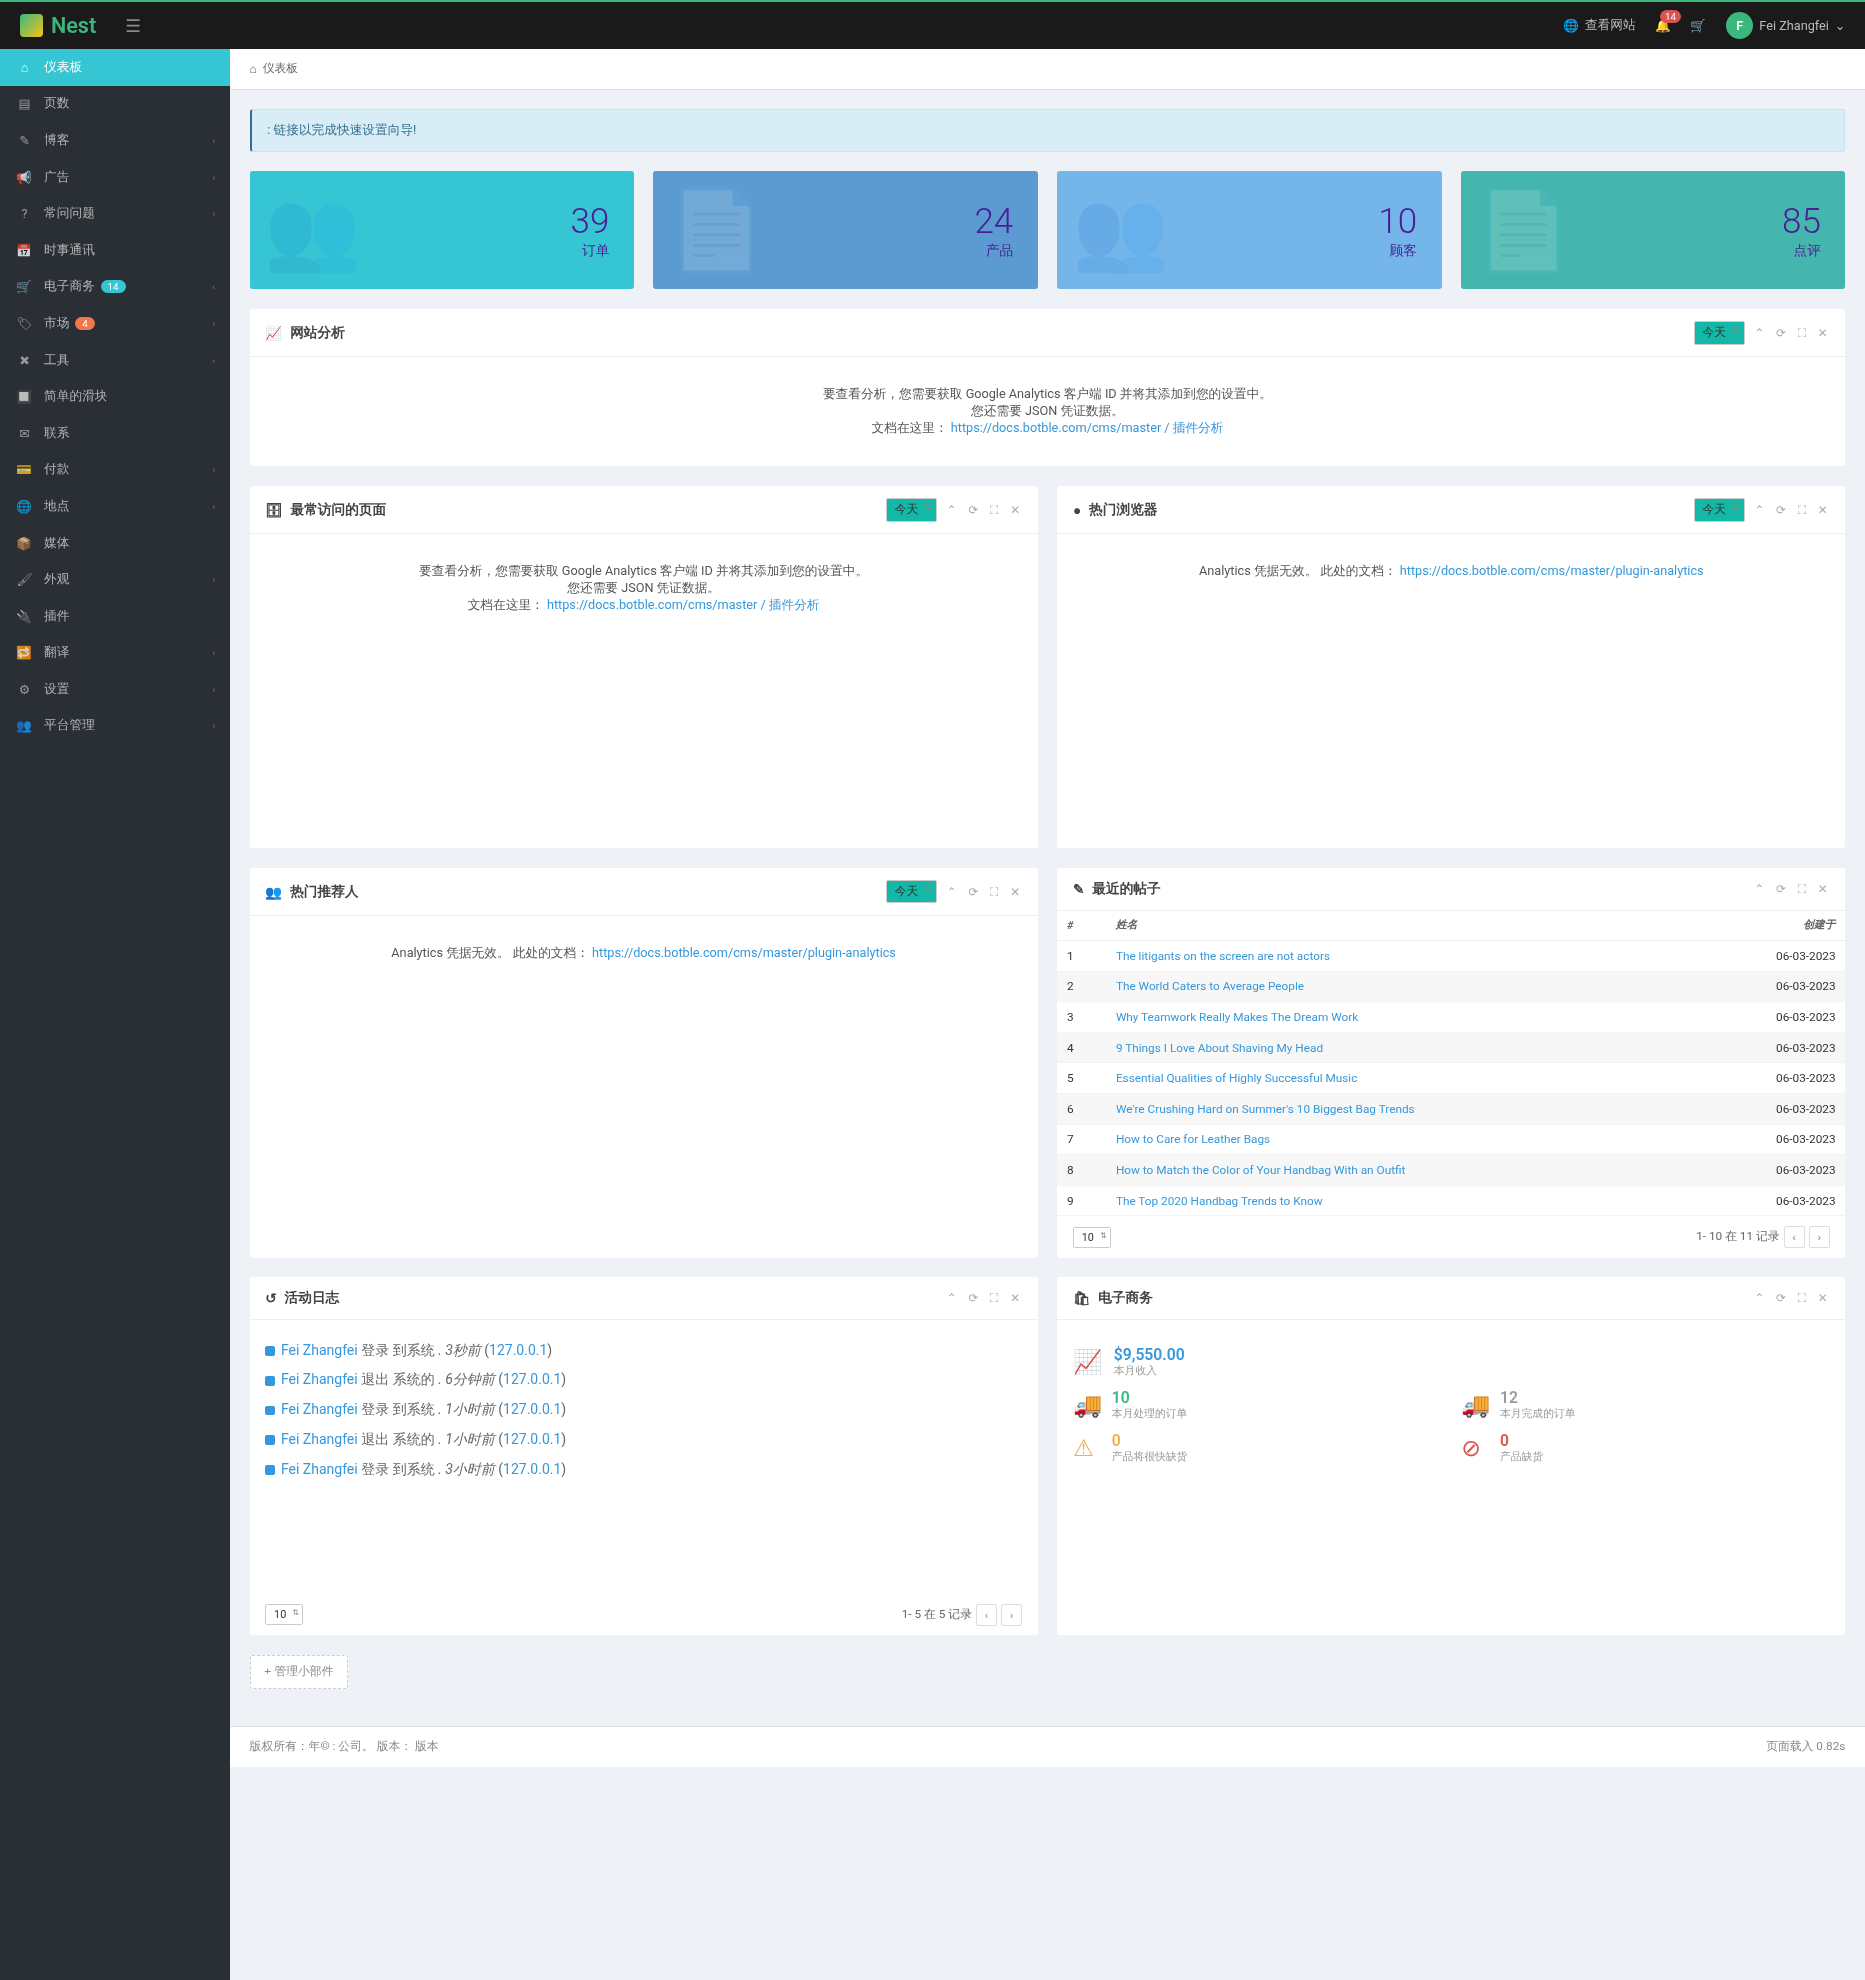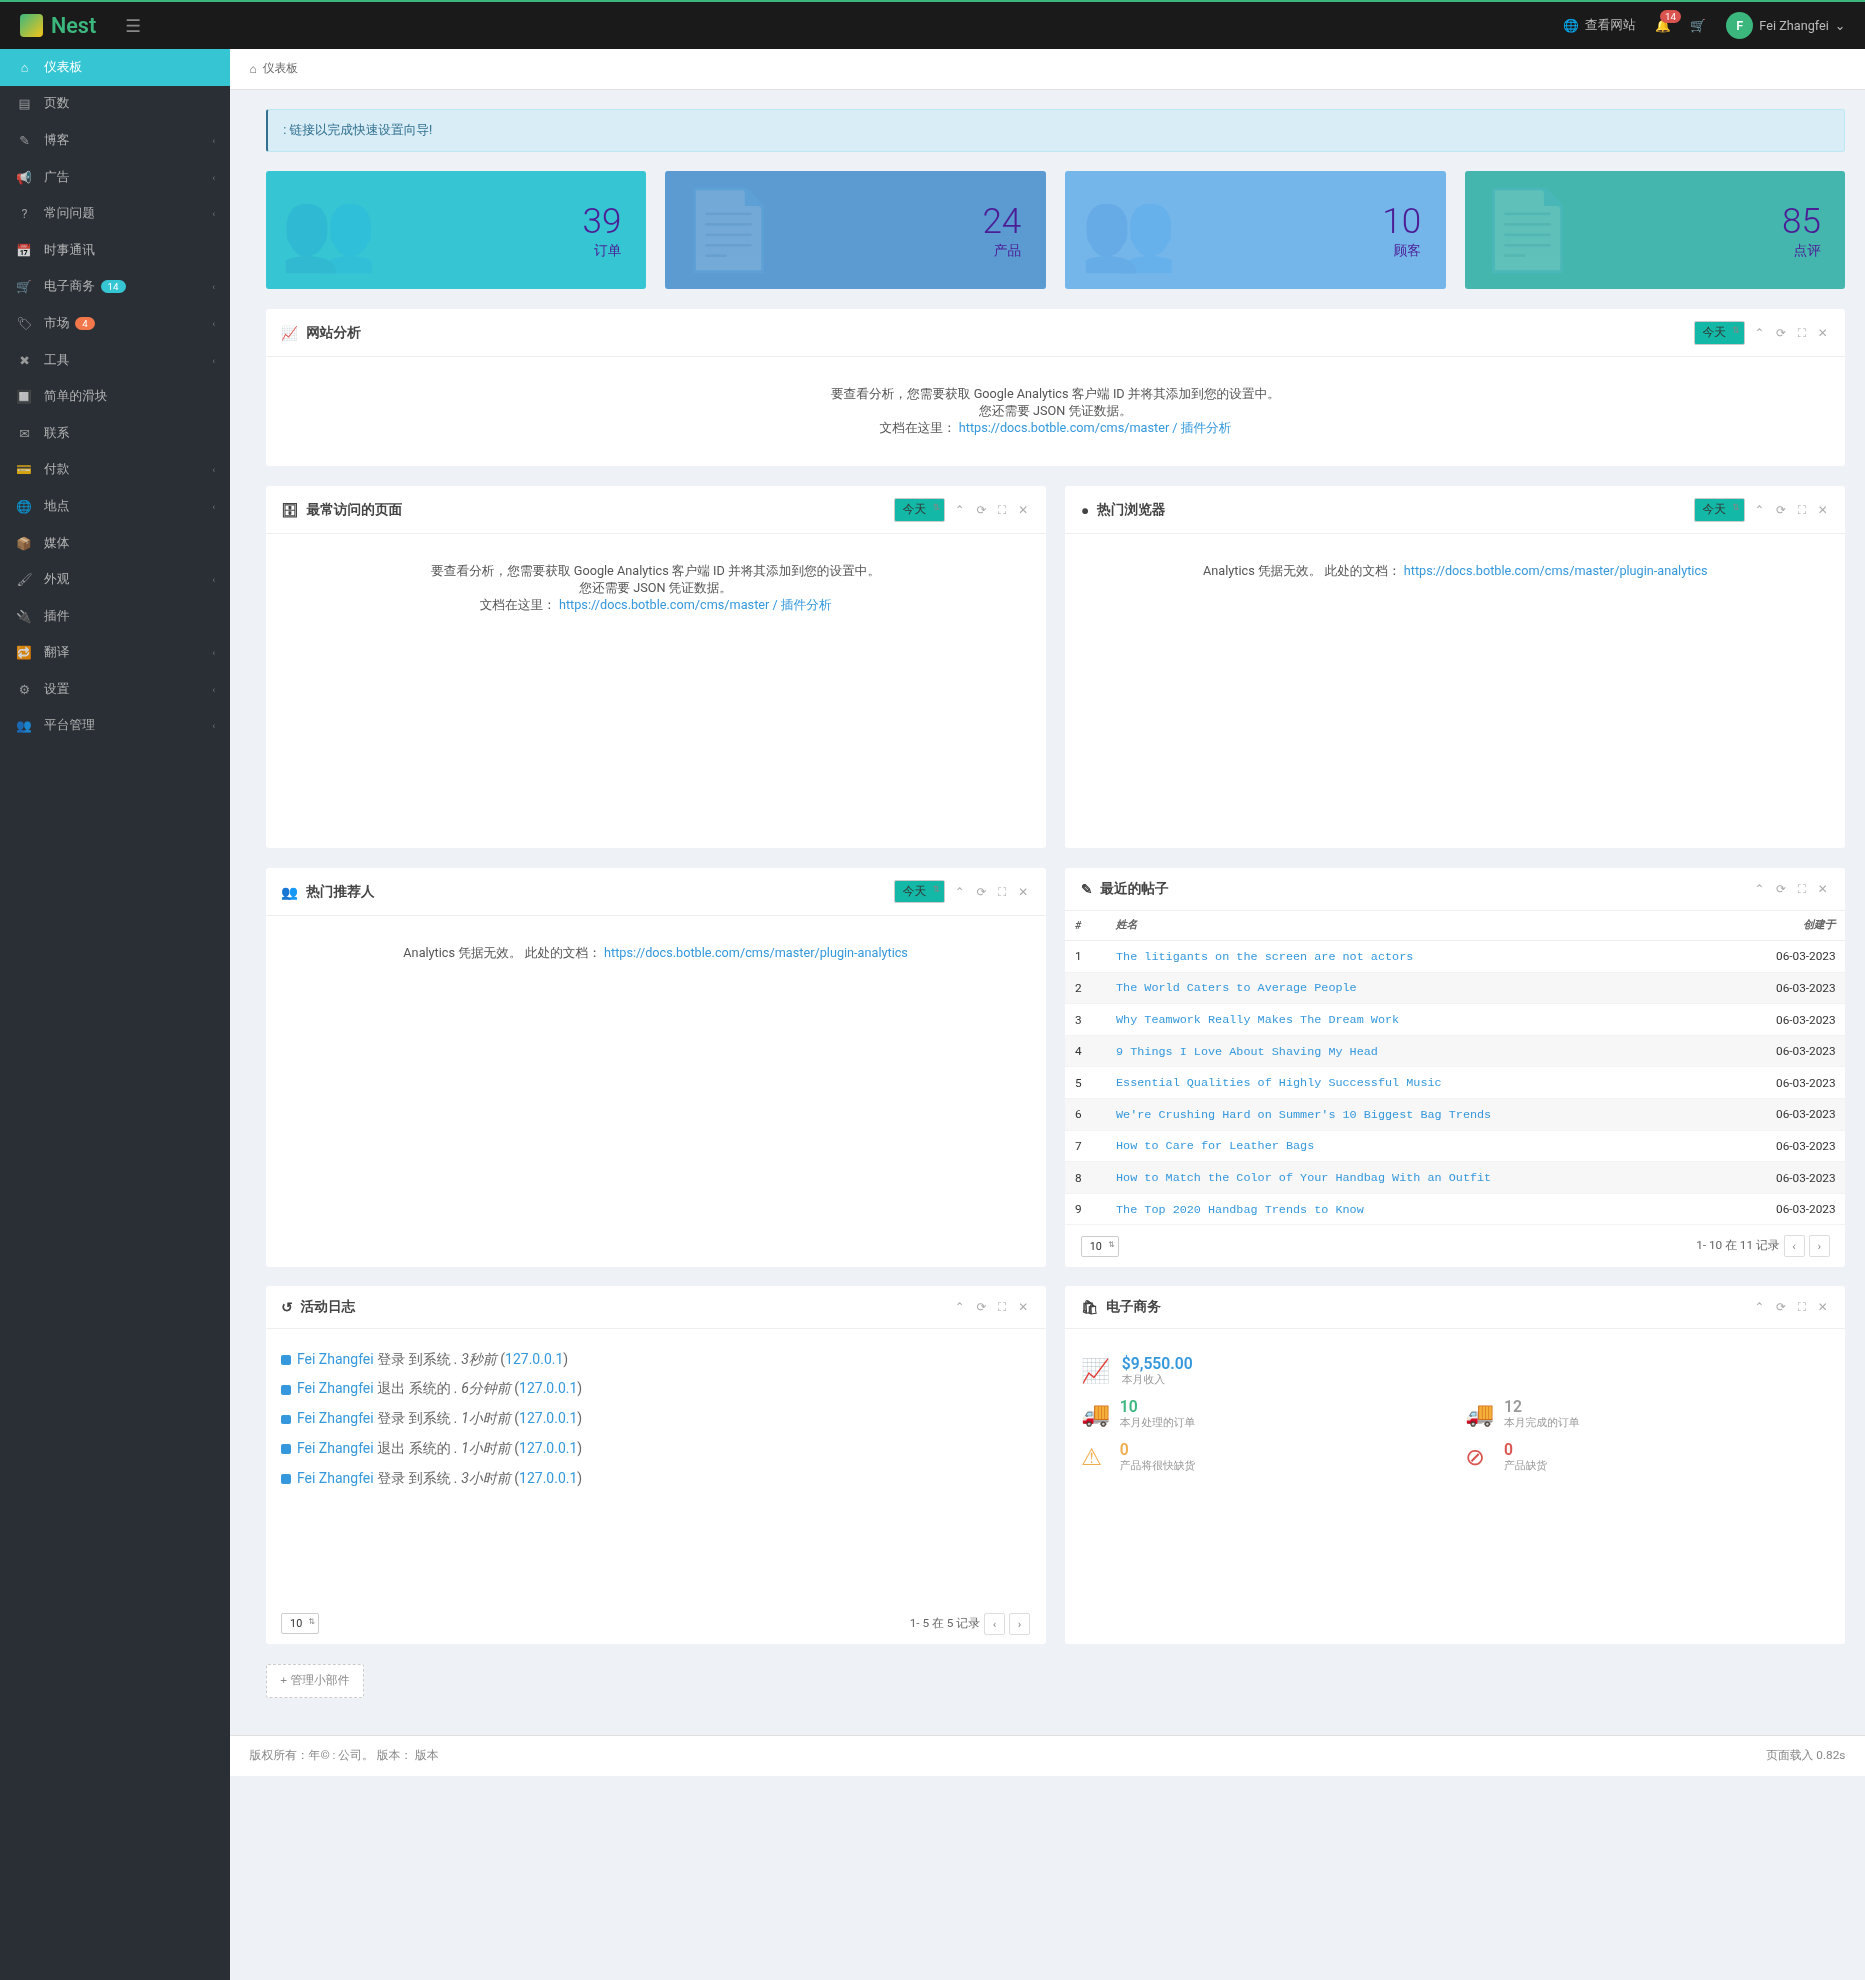--- a/index.html
+++ b/index.html
@@ -24,21 +24,21 @@
     .sidebar-item { display: flex; align-items: center; padding: 9.8px 14.7px; color: #b4b4b4; cursor: pointer; font-size: 12.7px; position: relative; }
     .sidebar-item.active { background: #36c6d3; color: #fff; }
     .sidebar-item .icon { width: 19.6px; margin-right: 9.8px; text-align: center; opacity: 0.8; }
     .sidebar-item .chevron { margin-left: auto; font-size: 9.8px; opacity: 0.5; }
     .sidebar-badge { background: #36c6d3; color: #fff; font-size: 9.8px; border-radius: 9.8px; padding: 1px 6.9px; margin-left: 5.9px; }
     .sidebar-badge.orange { background: #f2784b; }
     
     
     .main { flex: 1; padding: 0; }
     .breadcrumb { padding: 11.8px 19.6px; background: #fff; border-bottom: 1px solid #e0e0e0; display: flex; align-items: center; gap: 5.9px; font-size: 11.8px; color: #666; }
-    .content { padding: 19.6px; margin-left: 16px; }
+    .content { padding: 19.6px; }
     
     .alert { background: #d9edf7; border: 1px solid #bce8f1; border-left: 2.9px solid #31708f; color: #31708f; padding: 11.8px 15.7px; border-radius: 2.9px; margin-bottom: 19.6px; font-size: 12.7px; }
     
     
     .tiles { display: grid; grid-template-columns: repeat(4, 1fr); gap: 19.6px; margin-bottom: 19.6px; }
     .tile { height: 118px; border-radius: 2.9px; color: #4c1d95; display: flex; align-items: center; justify-content: flex-end; padding: 0 24.5px; position: relative; overflow: hidden; }
     .tile-bg-icon { position: absolute; left: 14.7px; top: 50%; transform: translateY(-50%); opacity: 0.15; font-size: 78px; }
     .tile-content { text-align: right; }
     .tile-value { font-size: 35px; font-weight: 300; }
     .tile-label { font-size: 13.7px; }
@@ -59,21 +59,21 @@
     .panel-body.centered { text-align: center; padding: 29px 15.7px; }
     .panel-body a { color: #3598dc; text-decoration: none; }
     
     .row2 { display: grid; grid-template-columns: 1fr 1fr; gap: 19.6px; }
     
     
     .data-table { width: 100%; border-collapse: collapse; font-size: 11.8px; }
     .data-table th { text-align: left; padding: 7.8px 9.8px; color: #666; font-weight: 600; font-style: italic; font-size: 10.8px; border-bottom: 1px solid #eee; }
     .data-table td { padding: 7.8px 9.8px; border-bottom: 1px solid #f3f3f3; }
     .data-table tr:nth-child(even) td { background: #f7f7f7; }
-    .data-table a { color: #3598dc; text-decoration: none; font-family: Liberation Mono, monospace; }
+    .data-table a { color: #3598dc; text-decoration: none; }
     .table-footer { padding: 9.8px 15.7px; display: flex; align-items: center; justify-content: space-between; }
     .page-size { border: 1px solid #ccc; padding: 2.9px 15.7px 2.9px 7.8px; font-size: 10.8px; border-radius: 2px; position: relative; }
     .page-size::after { content: '⇅'; position: absolute; right: 2.9px; font-size: 7.8px; color: #888; }
     .pager { display: flex; gap: 3.9px; align-items: center; font-size: 11.8px; color: #666; }
     .pager-btn { border: 1px solid #ddd; padding: 2.9px 7.8px; cursor: pointer; color: #888; border-radius: 2px; }
     
     
     .activity-item { padding: 5.9px 0; font-size: 14px; color: #666; }
     .activity-dot { display: inline-block; width: 9.8px; height: 9.8px; background: #3598dc; border-radius: 2px; margin-right: 5.9px; vertical-align: middle; }
     .activity-item a { color: #3598dc; text-decoration: none; }

